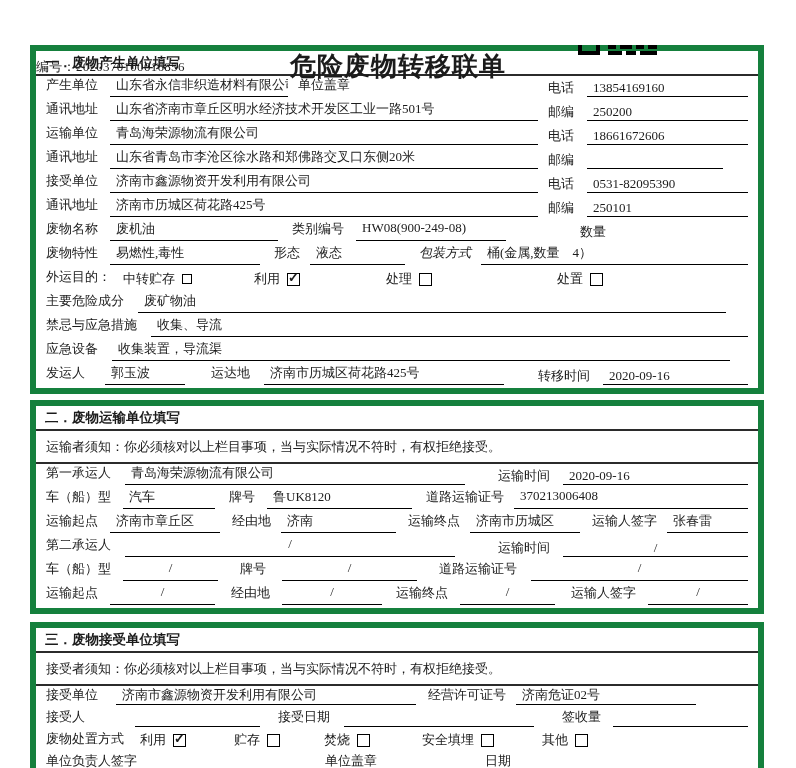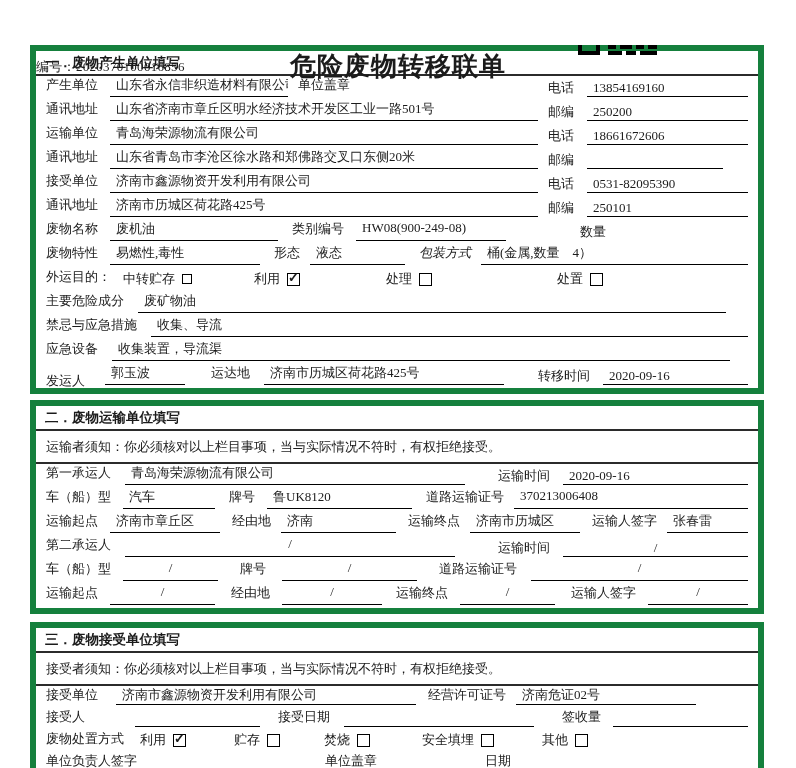--- a/index.html
+++ b/index.html
@@ -163,21 +163,21 @@
       <span class="lab" style="margin-right:14px;">禁忌与应急措施</span>
       <span class="u" style="flex:1;">收集、导流</span>
     </div>
 
     <div class="row">
       <span class="lab" style="margin-right:14px;">应急设备</span>
       <span class="u" style="flex:1;margin-right:18px;">收集装置，导流渠</span>
     </div>
 
     <div class="row">
-      <span class="lab" style="margin-right:20px;margin-top:8px;">发运人</span>
+      <span class="lab" style="margin-right:20px;">发运人</span>
       <span class="u" style="width:70px;">郭玉波</span>
       <span class="lab" style="margin-left:26px;margin-right:14px;">运达地</span>
       <span class="u" style="width:230px;">济南市历城区荷花路425号</span>
       <span class="grp" style="width:210px;">
         <span class="lab">转移时间</span>
         <span class="u">2020-09-16</span>
       </span>
     </div>
   </div>
 

